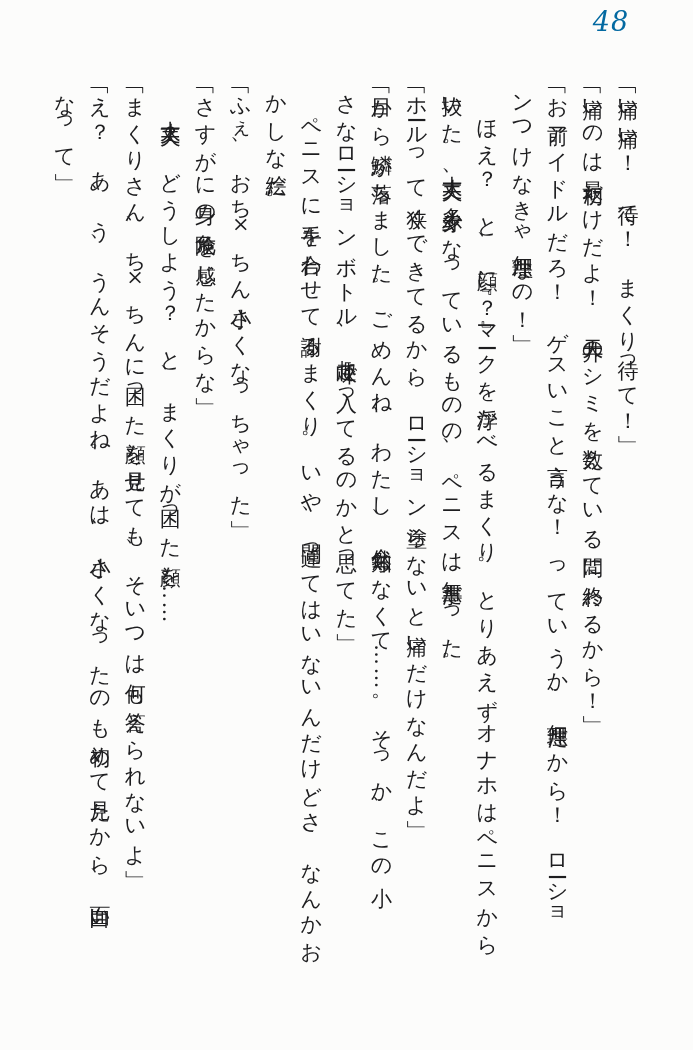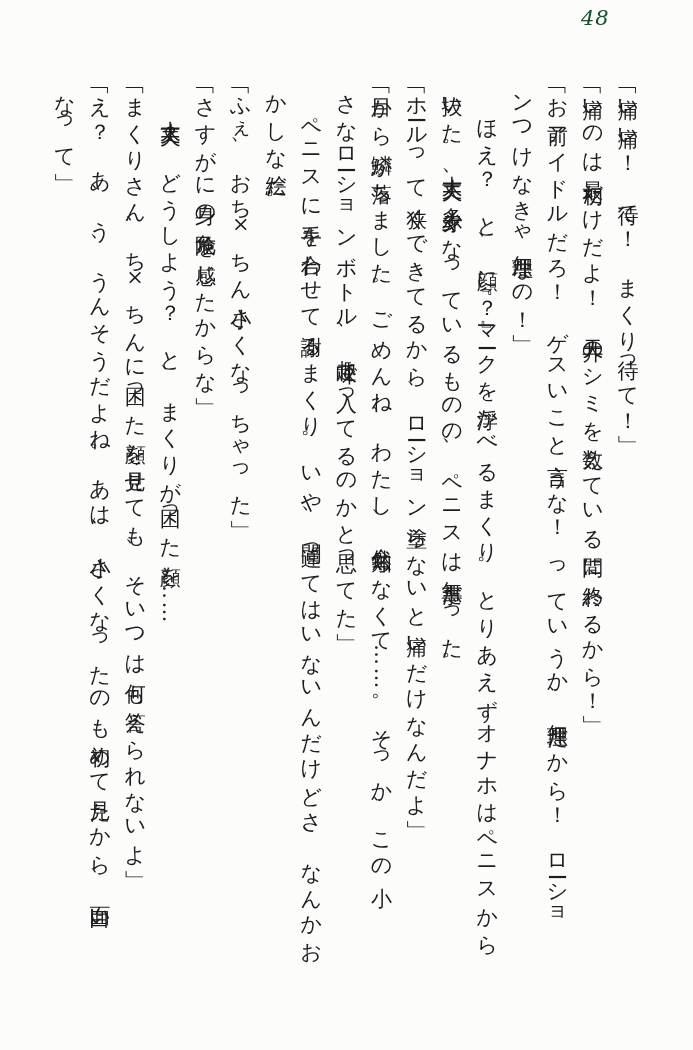--- a/index.html
+++ b/index.html
@@ -17,24 +17,24 @@
   .page {
     position: absolute;
     inset: 0;
     background: #fcfcfb;
   }
   .page-number {
     position: absolute;
     top: 6px;
     right: 52px;
     width: 60px;
-    text-align: left;
-    font-size: 21px;
+    text-align: center;
+    font-size: 27px;
     font-style: italic;
-    color: #14532d;
+    color: #0369a1;
     letter-spacing: 1px;
   }
   .text-block {
     position: absolute;
     top: 80px;
     right: 48px;
     height: 932px;
     writing-mode: vertical-rl;
     text-orientation: mixed;
     font-size: 21px;

